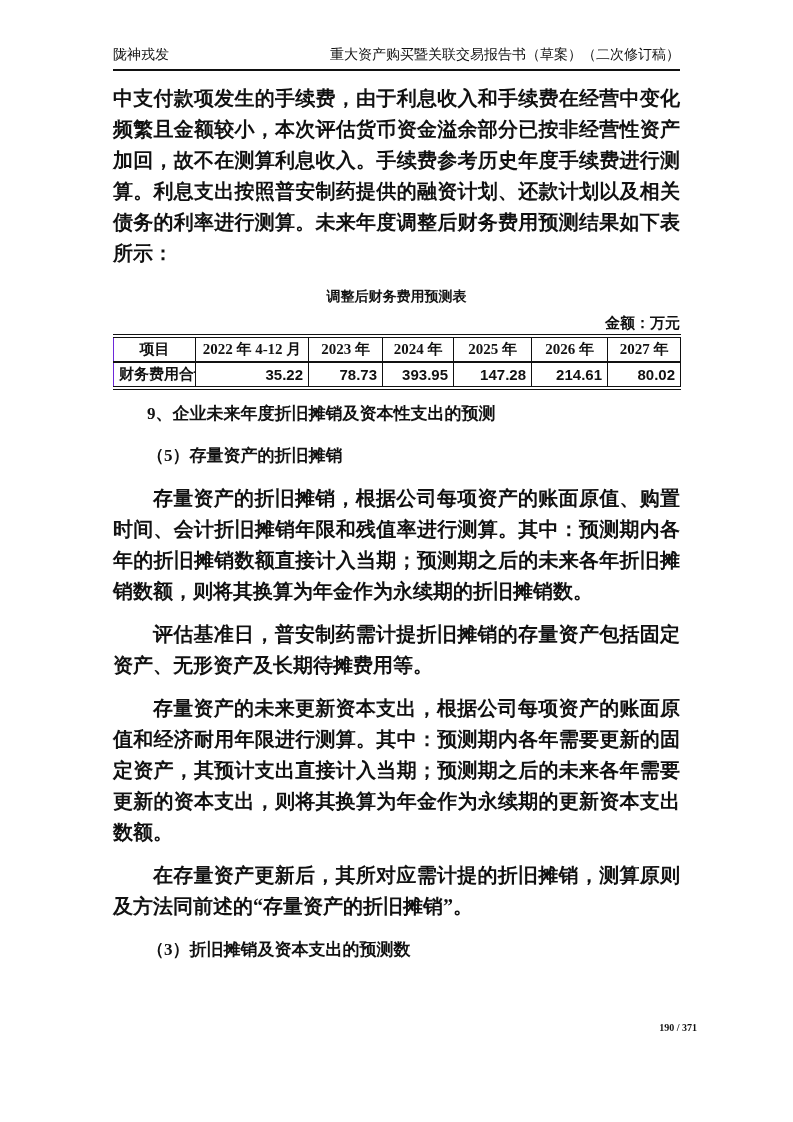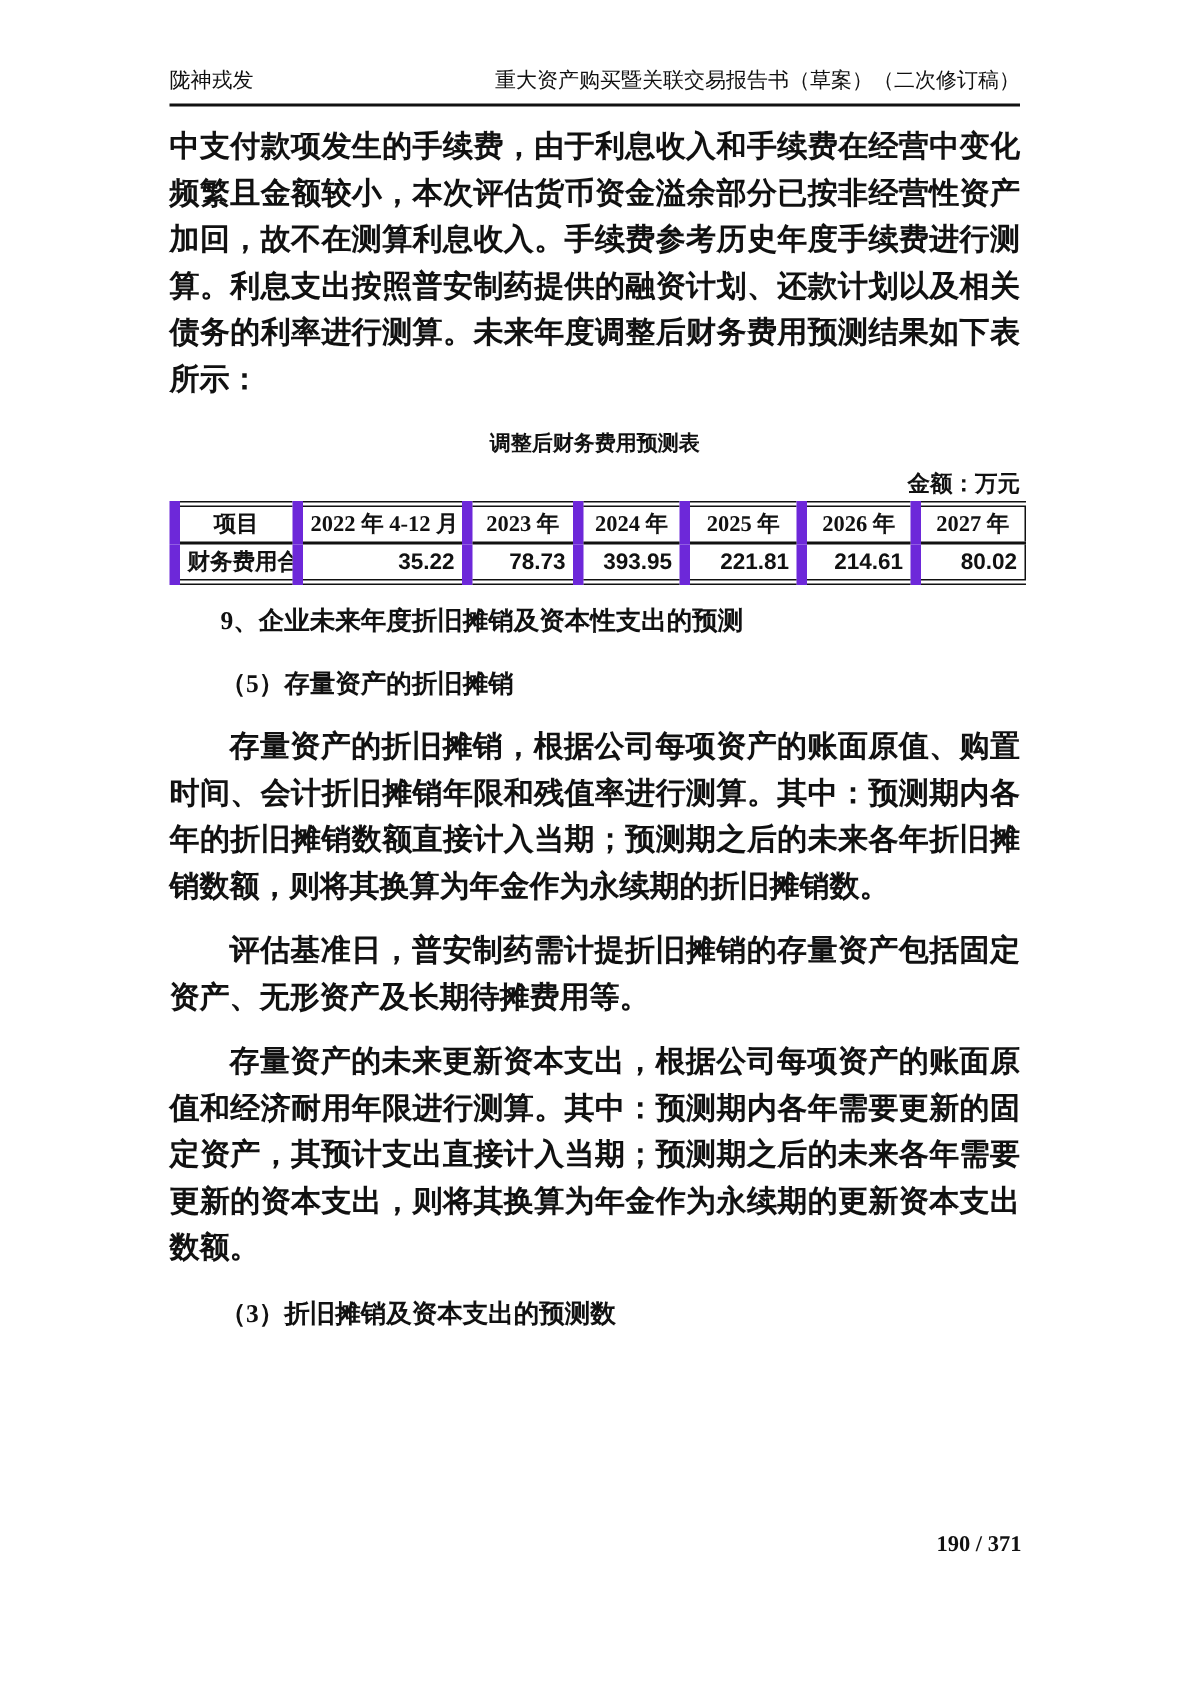--- a/index.html
+++ b/index.html
@@ -58,21 +58,21 @@
   }
   table.fin-table {
     width: 567px;
     table-layout: fixed;
     border-collapse: collapse;
     border-top: 4px double #111111;
     border-bottom: 4px double #111111;
     margin: 0;
   }
   table.fin-table th, table.fin-table td {
-    border-left: 7px solid #6d28d9;
+    border-left: 1px solid #6d28d9;
     border-right: 1px solid #111111;
     font-weight: 700;
     padding: 2px 5px;
     height: 25px;
     white-space: nowrap;
     overflow: hidden;
   }
   table.fin-table th {
     font-size: 15px;
     text-align: center;
@@ -83,23 +83,23 @@
     font-size: 15px;
     text-align: right;
     font-family: "Liberation Sans", "DejaVu Sans", sans-serif;
   }
   table.fin-table td.row-label {
     text-align: left;
     font-family: "Liberation Serif", "DejaVu Serif", serif;
   }
   .page-number {
     position: absolute;
-    right: 112px;
+    right: 96px;
     top: 1022px;
-    font-size: 15px;
+    font-size: 10px;
     font-weight: 700;
   }
 </style>
 </head>
 <body>
 
 <div class="page">
 
   <div class="doc-header">
     <span>陇神戎发</span>
@@ -132,37 +132,38 @@
         <th>2026 年</th>
         <th>2027 年</th>
       </tr>
     </thead>
     <tbody>
       <tr>
         <td class="row-label">财务费用合计</td>
         <td>35.22</td>
         <td>78.73</td>
         <td>393.95</td>
-        <td>221.81</td>
+        <td>147.28</td>
         <td>214.61</td>
         <td>80.02</td>
       </tr>
     </tbody>
   </table>
 
   <div class="heading" style="margin-top:8px;">9、企业未来年度折旧摊销及资本性支出的预测</div>
 
   <div class="heading">（5）存量资产的折旧摊销</div>
 
   <p class="para">存量资产的折旧摊销，根据公司每项资产的账面原值、购置时间、会计折旧摊销年限和残值率进行测算。其中：预测期内各年的折旧摊销数额直接计入当期；预测期之后的未来各年折旧摊销数额，则将其换算为年金作为永续期的折旧摊销数。</p>
 
   <p class="para">评估基准日，普安制药需计提折旧摊销的存量资产包括固定资产、无形资产及长期待摊费用等。</p>
 
 
   <p class="para">存量资产的未来更新资本支出，根据公司每项资产的账面原值和经济耐用年限进行测算。其中：预测期内各年需要更新的固定资产，其预计支出直接计入当期；预测期之后的未来各年需要更新的资本支出，则将其换算为年金作为永续期的更新资本支出数额。</p>
 
+  <p class="para">在存量资产更新后，其所对应需计提的折旧摊销，测算原则及方法同前述的“存量资产的折旧摊销”。</p>
 
   <div class="heading">（3）折旧摊销及资本支出的预测数</div>
 
 
   <div class="page-number">190 / 371</div>
 
 </div>
 
 </body></html>

